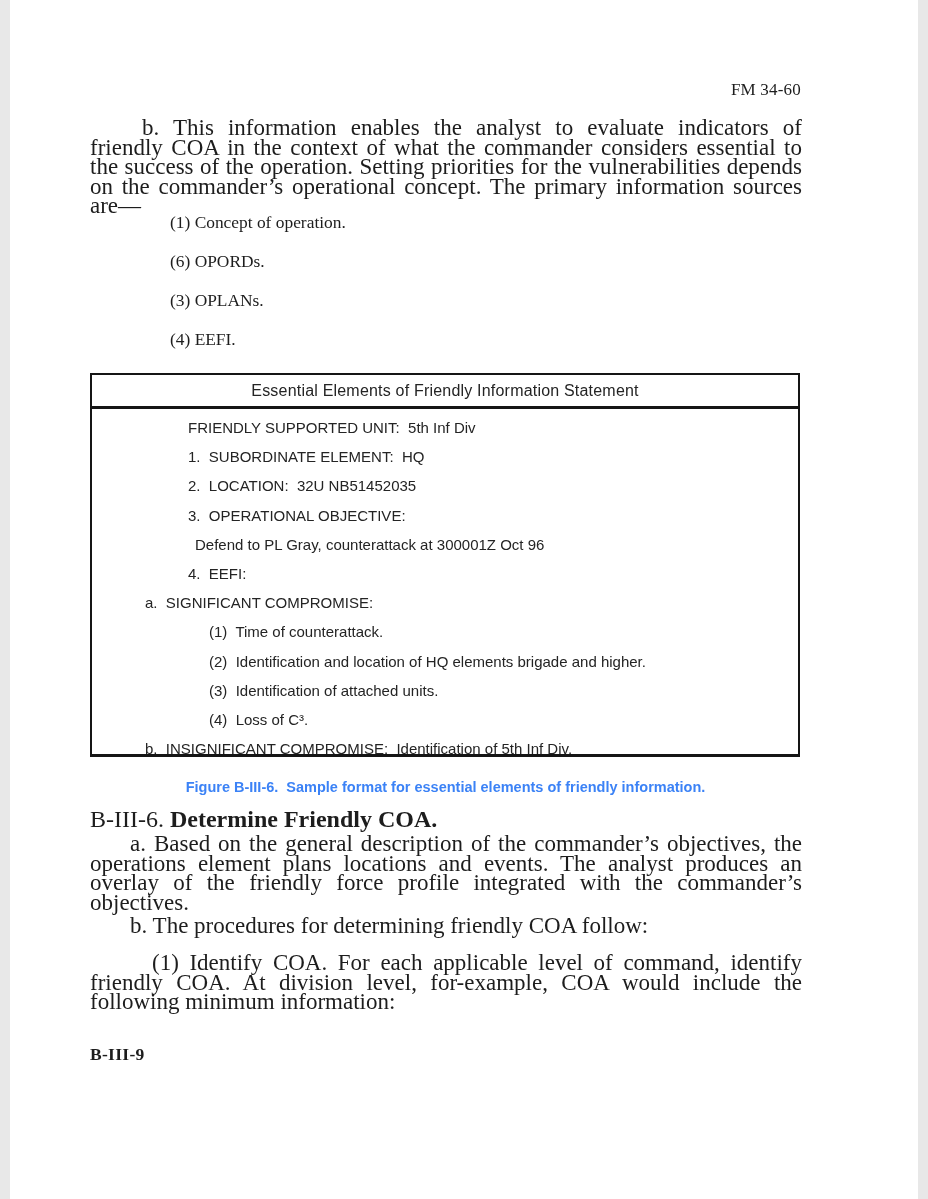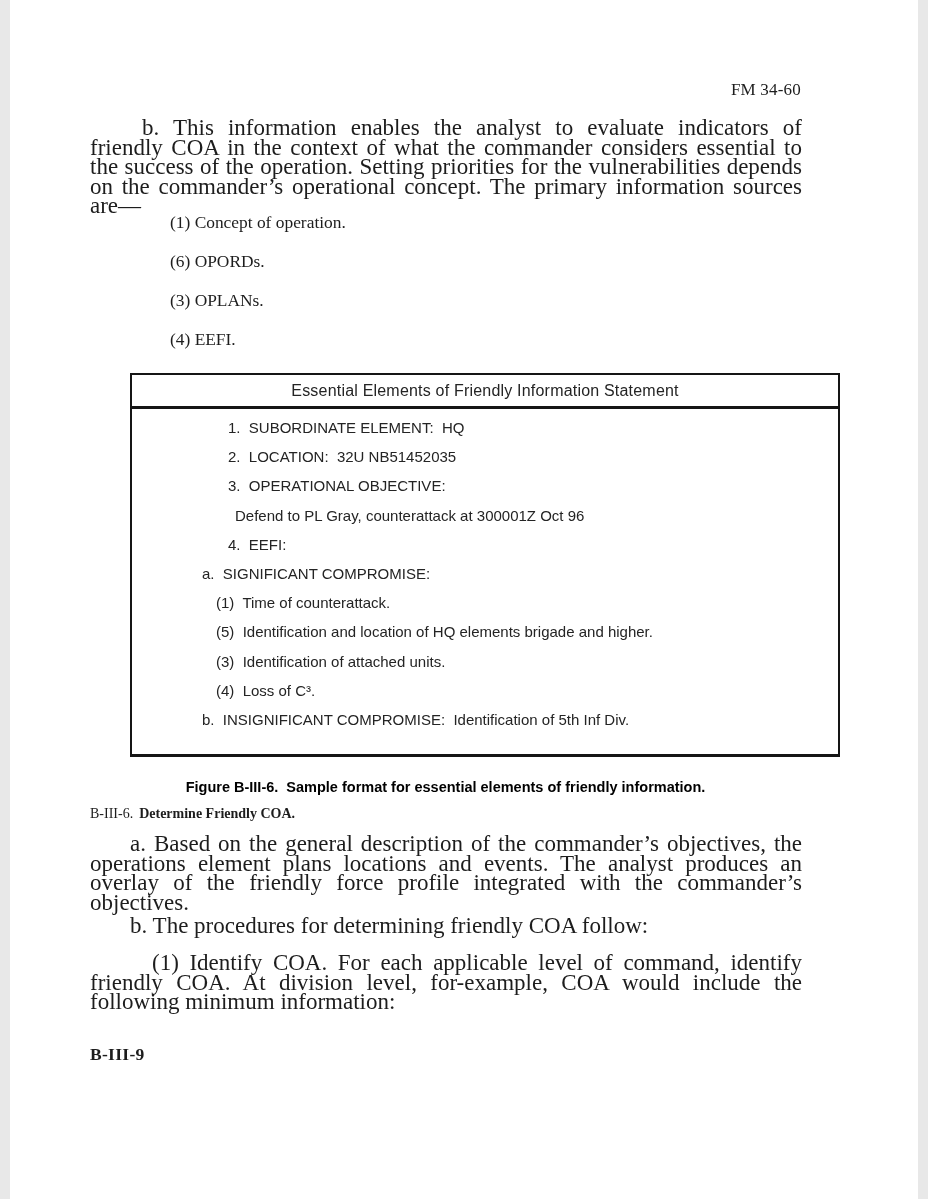--- a/index.html
+++ b/index.html
@@ -16,40 +16,40 @@
     position:absolute;left:80px;width:712px;
     font-size:23px;line-height:19.6px;text-align:justify;
   }
   #para-intro{top:118px;text-indent:52px;}
   .num-list{position:absolute;left:160px;top:212px;font-size:17.4px;}
   .num-list .list-item{line-height:20px;margin-bottom:19px;white-space:pre-wrap;}
 
   .figure-box{
     position:absolute;left:80px;top:373px;width:710px;height:384px;
     box-sizing:border-box;border:2px solid #151515;border-bottom-width:3px;
-    font-family:"Liberation Sans", sans-serif;color:#242424;margin-left:40px;
+    font-family:"Liberation Sans", sans-serif;color:#242424;
   }
   .figure-box-header{
     height:31px;line-height:31px;border-bottom:3px solid #151515;
     text-align:center;font-size:16px;letter-spacing:.2px;
   }
   .figure-box-body{padding-top:10px;}
   .fig-row{font-size:15px;line-height:17px;margin-bottom:12.2px;white-space:pre-wrap;}
   .l0{padding-left:96px;}
   .l0b{padding-left:103px;}
-  .l1{padding-left:70px;}
-  .l2{padding-left:84px;}
+  .l1{padding-left:53px;}
+  .l2{padding-left:117px;}
 
   .figure-caption{
     position:absolute;top:779px;left:80px;width:711px;text-align:center;
     font-family:"Liberation Sans", sans-serif;font-weight:bold;
-    font-size:14.5px;white-space:pre-wrap;color:#000000;
+    font-size:14.5px;white-space:pre-wrap;color:#3b82f6;
   }
   .section-heading{
-    position:absolute;top:806px;left:80px;font-size:14px;
+    position:absolute;top:806px;left:80px;font-size:24px;
   }
   .section-heading .sec-num{font-weight:normal;}
   .section-heading .sec-title{font-weight:bold;margin-left:6px;}
   #para-a{top:834px;text-indent:40px;}
   #para-b2{top:916px;text-indent:40px;}
   #para-identify{top:953px;text-indent:62px;}
   .fm-footer{
     position:absolute;top:1044px;left:80px;width:711px;
     font-weight:bold;font-size:17.5px;letter-spacing:.3px;
   }
@@ -66,28 +66,29 @@
   <div class="num-list">
     <div class="list-item">(1) Concept of operation.</div>
     <div class="list-item">(6) OPORDs.</div>
     <div class="list-item">(3) OPLANs.</div>
     <div class="list-item">(4) EEFI.</div>
   </div>
 
   <div class="figure-box">
     <div class="figure-box-header">Essential Elements of Friendly Information Statement</div>
     <div class="figure-box-body">
+      <div class="fig-row l0">FRIENDLY SUPPORTED UNIT:  5th Inf Div</div>
       <div class="fig-row l0">1.  SUBORDINATE ELEMENT:  HQ</div>
       <div class="fig-row l0">2.  LOCATION:  32U NB51452035</div>
       <div class="fig-row l0">3.  OPERATIONAL OBJECTIVE:</div>
       <div class="fig-row l0b">Defend to PL Gray, counterattack at 300001Z Oct 96</div>
       <div class="fig-row l0">4.  EEFI:</div>
       <div class="fig-row l1">a.  SIGNIFICANT COMPROMISE:</div>
       <div class="fig-row l2">(1)  Time of counterattack.</div>
-      <div class="fig-row l2">(5)  Identification and location of HQ elements brigade and higher.</div>
+      <div class="fig-row l2">(2)  Identification and location of HQ elements brigade and higher.</div>
       <div class="fig-row l2">(3)  Identification of attached units.</div>
       <div class="fig-row l2">(4)  Loss of C³.</div>
       <div class="fig-row l1">b.  INSIGNIFICANT COMPROMISE:  Identification of 5th Inf Div.</div>
     </div>
   </div>
 
   <div class="figure-caption">Figure B-III-6.  Sample format for essential elements of friendly information.</div>
 
   <div class="section-heading">
     <span class="sec-num">B-III-6.</span><span class="sec-title">Determine Friendly COA.</span>

